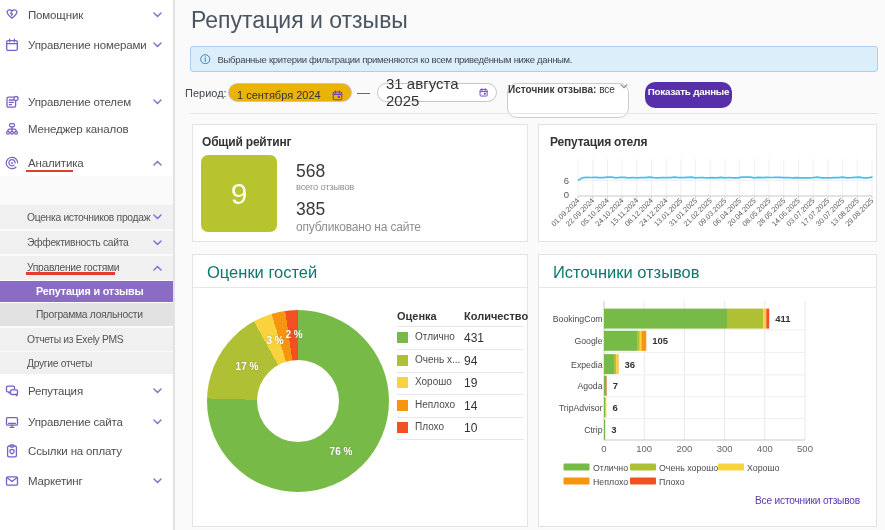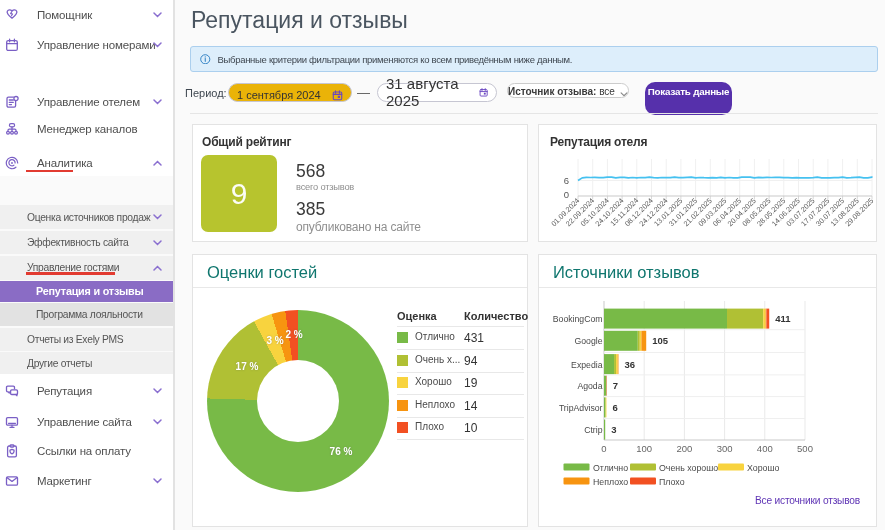--- a/index.html
+++ b/index.html
@@ -1,21 +1,21 @@
 <!DOCTYPE html>
 <html lang="ru"><head>
 <meta charset="utf-8">
 <style>
 *{margin:0;padding:0;box-sizing:border-box}
 html,body{width:885px;height:530px}
 body{position:relative;font-family:"Liberation Sans",sans-serif;background:#fafafa;overflow:hidden}
 .sb{position:absolute;left:0;top:0;width:175px;height:530px;background:#fff;border-right:2px solid #e2e2e2}
 .mi{position:absolute;left:0;width:173px;height:28px;display:flex;align-items:center;padding-left:5px}
 .mi svg{flex:0 0 14px}
-.mi span{margin-left:18px;font-size:11.5px;color:#4f4f4f;white-space:nowrap;letter-spacing:-0.15px}
+.mi span{margin-left:9px;font-size:11.5px;color:#4f4f4f;white-space:nowrap;letter-spacing:-0.15px}
 .chev{position:absolute;right:11px;top:50%;margin-top:-3px}
 .sub{position:absolute;left:0;top:176px;width:173px;height:198px;background:#fafafa}
 .srow{position:absolute;left:0;width:173px;background:#f0f0f0;display:flex;align-items:center;padding-left:27px;font-size:10.3px;color:#555;white-space:nowrap;letter-spacing:-0.3px}
 .srow.l2{padding-left:36px}
 .redline{position:absolute;height:2.5px;background:#e23b31}
 .main{position:absolute;left:0;top:0;width:885px;height:530px}
 .abs{position:absolute}
 .card{position:absolute;background:#fff;border:1px solid #e3e3e3}
 .ctitle{font-size:16.5px;color:#0f766e;padding:8px 14px 0;height:33px;border-bottom:1px solid #e8e8e8}
 .donutlbl{font-size:10px;font-weight:bold;color:#fff;transform:translate(-50%,-50%);text-shadow:0 0 2px rgba(90,90,90,.45);white-space:nowrap}
@@ -161,27 +161,27 @@
   </div>
   <div class="abs" style="left:357px;top:85px;font-size:13px;color:#555">—</div>
   <div class="abs" style="left:377px;top:82.5px;width:120px;height:19px;background:#fff;border:1px solid #c6c6d2;border-radius:10px;display:flex;align-items:center;padding:0 8px">
     <span style="font-size:15px;color:#333">31 августа 2025</span>
     <svg style="margin-left:auto" width="11" height="11" viewBox="0 0 12 12" fill="none" stroke="#6b46c1" stroke-width="1.2" stroke-linecap="round">
         <rect x="1.4" y="2.2" width="9.2" height="8.4" rx="1.2"></rect>
         <path d="M3.9 1v2.4M8.1 1v2.4M1.4 4.8h9.2"></path>
         <rect x="6.3" y="6.3" width="2.4" height="2.4" fill="#6b46c1" stroke="none"></rect>
       </svg>
   </div>
-  <div class="abs" style="left:507px;top:83px;width:122px;height:15px;background:#fff;border:1px solid #ccc;border-radius:10px;display:flex;align-items:flex-end;justify-content:center">
+  <div class="abs" style="left:507px;top:83px;width:122px;height:35px;background:#fff;border:1px solid #ccc;border-radius:10px;display:flex;align-items:flex-start;justify-content:center">
     <span style="font-size:10px;color:#3a3a3a;white-space:nowrap"><b>Источник отзыва:</b> все</span>
     <svg style="margin-left:5px" width="8" height="5" viewBox="0 0 9 6" fill="none" stroke="#888" stroke-width="1.3" stroke-linecap="round">
         <path d="M1 1 4.5 4.5 8 1"></path>
       </svg>
   </div>
-  <div class="abs" style="left:645px;top:82px;width:87px;height:33px;background:#5630ab;border-radius:10px;color:#fff;font-size:9.8px;font-weight:bold;text-align:center;line-height:19.5px;white-space:nowrap;letter-spacing:-0.2px">Показать данные</div>
+  <div class="abs" style="left:645px;top:82px;width:87px;height:26px;background:#5630ab;border-radius:10px;color:#fff;font-size:9.8px;font-weight:bold;text-align:center;line-height:19.5px;white-space:nowrap;letter-spacing:-0.2px">Показать данные</div>
   <div class="abs" style="left:190px;top:113px;width:688px;height:1px;background:#e5e5e5"></div>
 
   <div class="card" style="left:192px;top:124px;width:336px;height:118px">
     <div class="abs" style="left:9px;top:9.5px;font-size:12px;font-weight:bold;letter-spacing:-0.2px;color:#333">Общий рейтинг</div>
     <div class="abs" style="left:8px;top:30px;width:76px;height:77px;background:#b7c42e;border-radius:7px;color:rgba(255,255,255,.96);font-size:30px;display:flex;align-items:center;justify-content:center">9</div>
     <div class="abs" style="left:103px;top:36px;font-size:17.5px;color:#3a3a3a">568</div>
     <div class="abs" style="left:103px;top:56.5px;font-size:9.3px;letter-spacing:-0.2px;color:#8f8f8f">всего отзывов</div>
     <div class="abs" style="left:103px;top:74px;font-size:17.5px;color:#3a3a3a">385</div>
     <div class="abs" style="left:103px;top:95px;font-size:12px;letter-spacing:-0.2px;color:#8f8f8f">опубликовано на сайте</div>
   </div>

